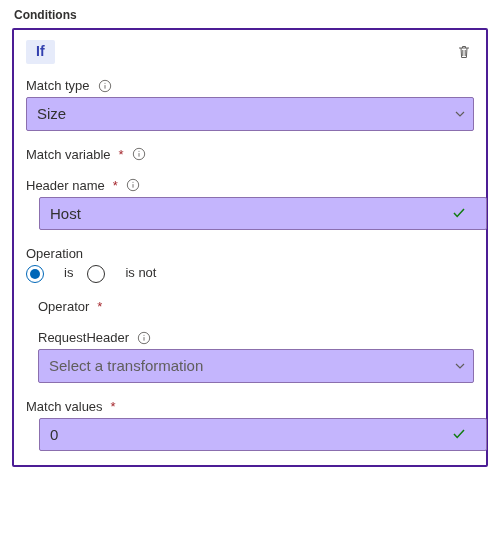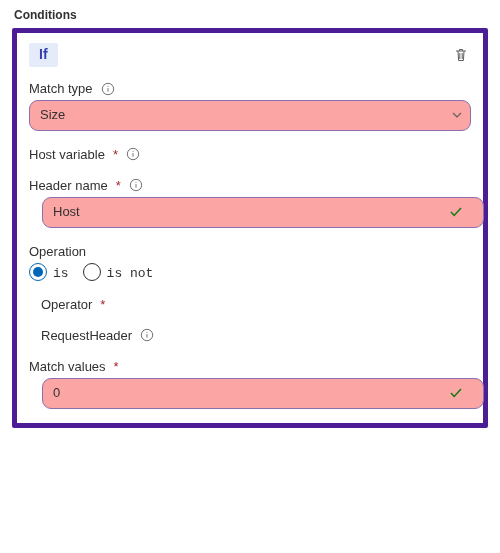--- a/index.html
+++ b/index.html
@@ -13,21 +13,21 @@
   }
   .page {
     padding: 8px 12px 12px 12px;
   }
   .section-title {
     font-size: 12px;
     font-weight: 600;
     margin: 0 0 6px 2px;
   }
   .card {
-    border: 5px solid #4c1d95;
+    border: 2px solid #4c1d95;
     border-radius: 2px;
     padding: 10px 12px 14px 12px;
     position: relative;
   }
   .card-header {
     display: flex;
     align-items: center;
     justify-content: space-between;
     margin-bottom: 14px;
   }
@@ -65,24 +65,24 @@
     color: #605e5c;
   }
   .info-icon svg { width: 14px; height: 14px; }
   .control {
     position: relative;
     width: 100%;
   }
   .select-box, .input-box {
     width: 100%;
     border: 1px solid #8b6fae;
-    border-radius: 9px;
-    background: #fca5a5;
+    border-radius: 2px;
+    background: #c4b5fd;
     padding: 6px 30px 6px 10px;
-    font-size: 13px;
+    font-size: 15px;
     font-family: inherit;
     color: #323130;
     appearance: none;
     line-height: 1.3;
     cursor: pointer;
   }
   .select-box.placeholder { color: #605e5c; }
   .input-box { cursor: text; margin-left: 13px; }
   .chevron {
     position: absolute;
@@ -104,24 +104,23 @@
   .check svg { width: 14px; height: 14px; display:block; }
   .indent { padding-left: 12px; }
   .radio-group {
     display: flex;
     align-items: center;
     gap: 14px;
     margin-top: 4px;
   }
   .radio-item {
     display: flex;
-    align-items: flex-end;
-    gap: 6px;
+    align-items: flex-start;
+    gap: 20px;
     cursor: pointer;
-    font-family: Liberation Mono, monospace;
   }
   .radio-outer {
     width: 18px; height: 18px;
     border-radius: 50%;
     border: 1px solid #323130;
     display: flex;
     align-items: center;
     justify-content: center;
     background: #fff;
   }
@@ -171,21 +170,21 @@
         <span class="chevron">
           <svg viewBox="0 0 12 12" fill="none" stroke="currentColor" stroke-width="1.2">
               <path d="M2 4l4 4 4-4"></path>
             </svg>
         </span>
       </div>
     </div>
 
     <div class="field">
       <div class="field-label">
-        <span>Host variable</span>
+        <span>Match variable</span>
         <span class="req">*</span>
         <span class="info-icon">
           <svg viewBox="0 0 16 16" fill="none" stroke="currentColor" stroke-width="1">
               <circle cx="8" cy="8" r="6.5"></circle>
               <line x1="8" y1="7" x2="8" y2="11"></line>
               <circle cx="8" cy="4.8" r="0.6" fill="currentColor" stroke="none"></circle>
             </svg>
         </span>
       </div>
     </div>
@@ -241,20 +240,28 @@
       <div class="field-label">
         <span>RequestHeader</span>
         <span class="info-icon">
           <svg viewBox="0 0 16 16" fill="none" stroke="currentColor" stroke-width="1">
               <circle cx="8" cy="8" r="6.5"></circle>
               <line x1="8" y1="7" x2="8" y2="11"></line>
               <circle cx="8" cy="4.8" r="0.6" fill="currentColor" stroke="none"></circle>
             </svg>
         </span>
       </div>
+      <div class="control">
+        <div class="select-box placeholder">Select a transformation</div>
+        <span class="chevron">
+          <svg viewBox="0 0 12 12" fill="none" stroke="currentColor" stroke-width="1.2">
+              <path d="M2 4l4 4 4-4"></path>
+            </svg>
+        </span>
+      </div>
     </div>
 
     <div class="field">
       <div class="field-label">
         <span>Match values</span>
         <span class="req">*</span>
       </div>
       <div class="control">
         <input class="input-box" type="text" value="0" style="">
         <span class="check">

